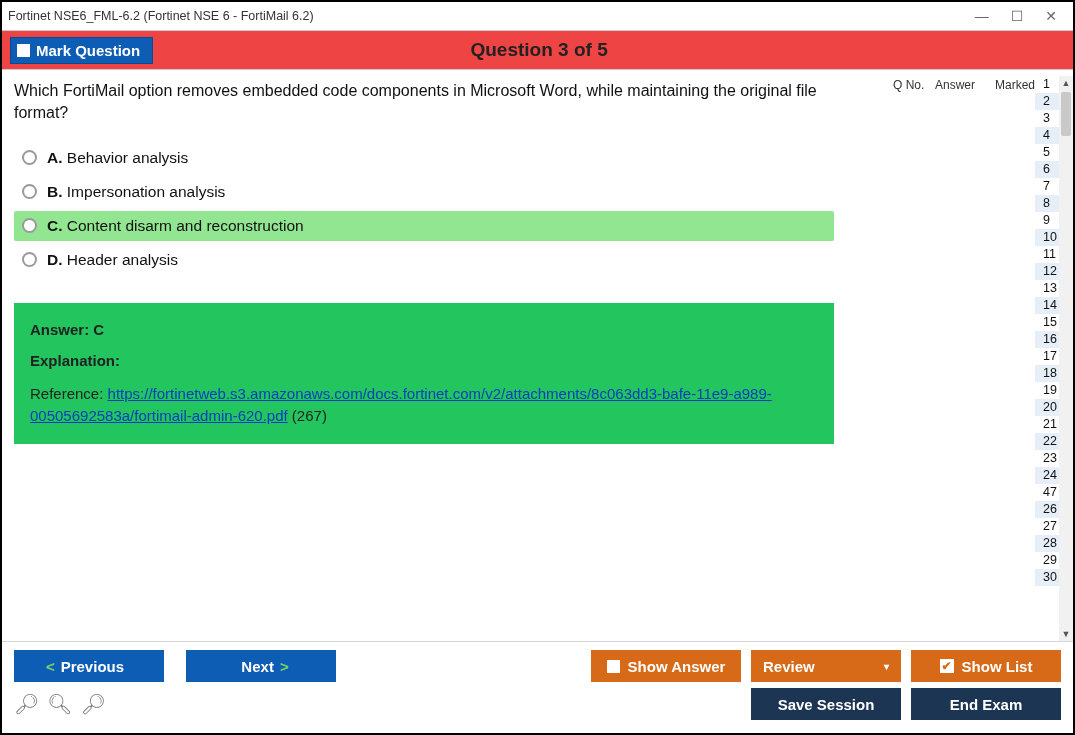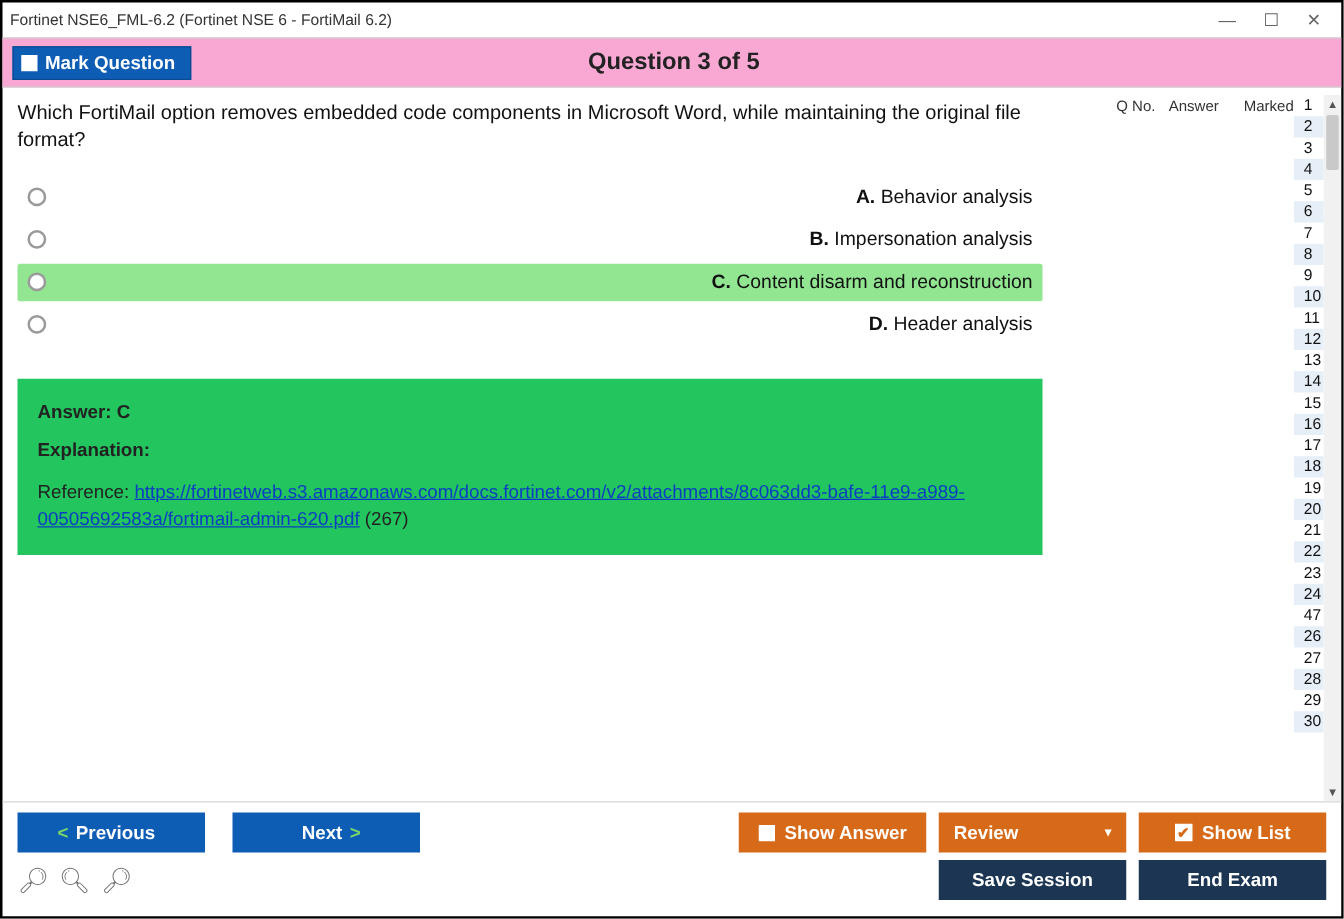--- a/index.html
+++ b/index.html
@@ -2,28 +2,28 @@
 <html><head>
 <meta charset="utf-8">
 <style>
   * { box-sizing: border-box; margin: 0; padding: 0; }
   html, body { width: 1075px; height: 735px; font-family: "Segoe UI", Arial, sans-serif; font-size: 14px; background: #fff; }
   .window { width: 1075px; height: 735px; border: 2px solid #000; display: flex; flex-direction: column; background: #fff; }
   .titlebar { height: 28px; display: flex; align-items: center; padding: 0 6px; font-size: 12.5px; color: #333; }
   .titlebar .title-text { flex: 1; }
   .win-controls { display: flex; gap: 22px; color: #666; padding-right: 10px; }
   .win-controls span { font-family: Arial, sans-serif; font-size: 14px; cursor: pointer; }
-  .header-bar { height: 40px; background: #f9a8d4; border-top: 1px solid #ccc; border-bottom: 1px solid #ccc; display: flex; align-items: center; padding: 0 8px; }
+  .header-bar { height: 40px; background: #ef4444; border-top: 1px solid #ccc; border-bottom: 1px solid #ccc; display: flex; align-items: center; padding: 0 8px; }
   .mark-btn { background: #0e5db5; color: #fff; border: 1px solid #0b4a91; padding: 4px 12px 4px 6px; font-weight: bold; font-size: 15px; display: inline-flex; align-items: center; gap: 6px; cursor: pointer; }
   .mark-btn .box { width: 13px; height: 13px; background: #fff; display: inline-block; }
   .question-title { flex: 1; text-align: center; font-weight: bold; font-size: 19px; color: #222; margin-right: 140px; }
   .main { flex: 1; display: flex; overflow: hidden; gap: 41px; }
   .content { flex: 1; padding: 10px 12px 0 12px; display: flex; flex-direction: column; overflow: auto; }
   .qtext { font-size: 16px; color: #111; margin-bottom: 18px; line-height: 1.4; }
-  .opt { display: flex; align-items: center; padding: 6px 8px; border-radius: 2px; margin-bottom: 4px; cursor: pointer; justify-content: space-between; }
+  .opt { display: flex; align-items: center; padding: 6px 8px; border-radius: 2px; margin-bottom: 4px; cursor: pointer; }
   .radio { width: 15px; height: 15px; border: 2px solid #9a9a9a; border-radius: 50%; margin-right: 10px; background: #fff; }
   .opt.sel { background: #92e692; }
   .opt .lab { font-size: 15.5px; color: #111; }
   .opt .lab b { font-weight: bold; }
   .answer-box { margin-top: 24px; background: #22c55e; border: 0; padding: 18px 16px 18px 16px; color: #222; }
   .answer-box .line { margin-bottom: 14px; font-size: 15px; }
   .answer-box .ref { font-size: 15px; line-height: 1.45; }
   .answer-box a { color: #0a3ec2; text-decoration: underline; }
   .side { width: 186px; border-left: 0; display: flex; flex-direction: row; padding-top: 6px; }
   .side-head { display: flex; font-size: 12px; color: #333; padding: 2px 0 4px 6px; }

